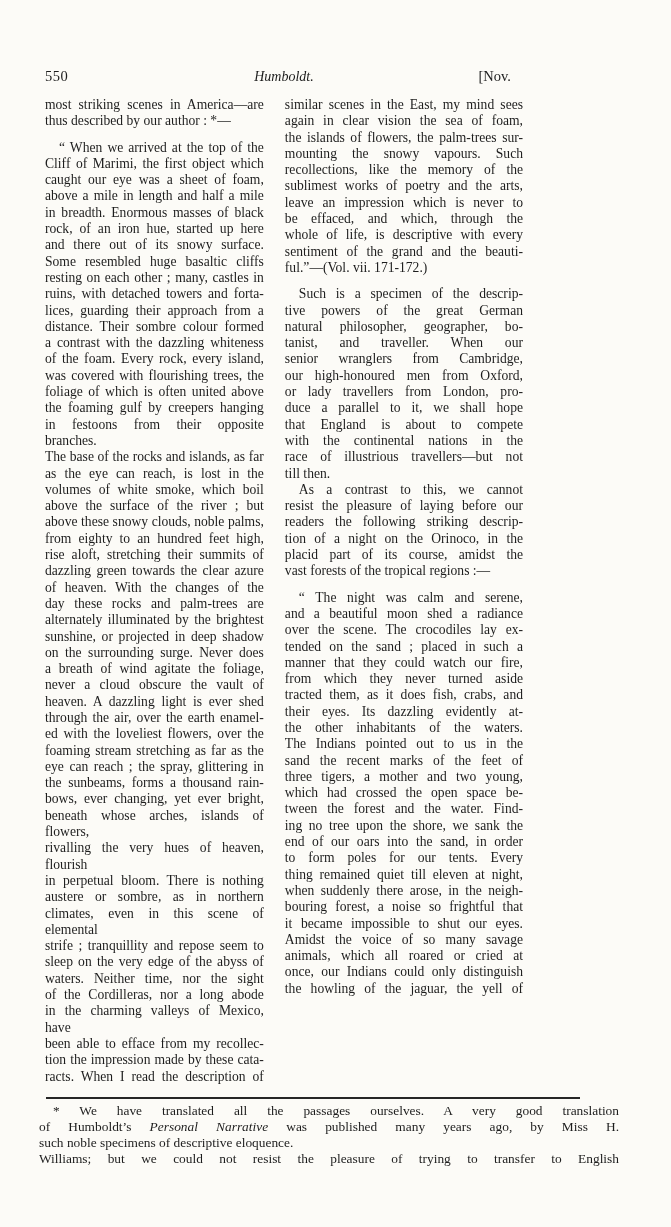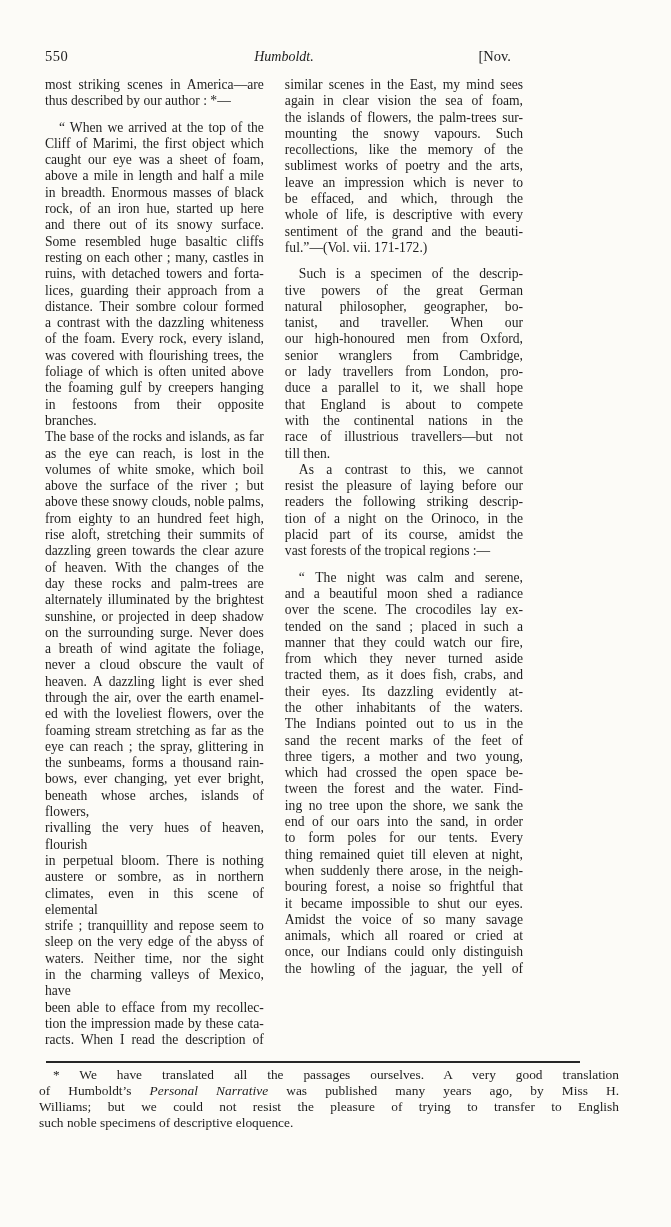--- a/index.html
+++ b/index.html
@@ -11,21 +11,21 @@
     width: 671px;
     height: 1227px;
     overflow: hidden;
     font-family: "Liberation Serif", serif;
     color: #1d1d1d;
   }
   .page {
     box-sizing: border-box;
     width: 564px;
     height: 1227px;
-    padding: 48px 41px 0 45px;
+    padding: 68px 41px 0 45px;
   }
   .header {
     position: relative;
     height: 17px;
     margin-bottom: 12px;
     font-size: 14.5px;
     line-height: 17px;
   }
   .header .pagenum {
     position: absolute;
@@ -137,20 +137,21 @@
         <div class="line">the sunbeams, forms a thousand rain-</div>
         <div class="line">bows, ever changing, yet ever bright,</div>
         <div class="line">beneath whose arches, islands of flowers,</div>
         <div class="line">rivalling the very hues of heaven, flourish</div>
         <div class="line">in perpetual bloom. There is nothing</div>
         <div class="line">austere or sombre, as in northern</div>
         <div class="line">climates, even in this scene of elemental</div>
         <div class="line">strife ; tranquillity and repose seem to</div>
         <div class="line">sleep on the very edge of the abyss of</div>
         <div class="line">waters. Neither time, nor the sight</div>
+        <div class="line">of the Cordilleras, nor a long abode</div>
         <div class="line">in the charming valleys of Mexico, have</div>
         <div class="line">been able to efface from my recollec-</div>
         <div class="line">tion the impression made by these cata-</div>
         <div class="line">racts. When I read the description of</div>
       </div>
     <div class="col col-right">
         <div class="line">similar scenes in the East, my mind sees</div>
         <div class="line">again in clear vision the sea of foam,</div>
         <div class="line">the islands of flowers, the palm-trees sur-</div>
         <div class="line">mounting the snowy vapours. Such</div>
@@ -158,22 +159,22 @@
         <div class="line">sublimest works of poetry and the arts,</div>
         <div class="line">leave an impression which is never to</div>
         <div class="line">be effaced, and which, through the</div>
         <div class="line">whole of life, is descriptive with every</div>
         <div class="line">sentiment of the grand and the beauti-</div>
         <div class="line last">ful.”—(Vol. vii. 171-172.)</div>
         <div class="line indent gap">Such is a specimen of the descrip-</div>
         <div class="line">tive powers of the great German</div>
         <div class="line">natural philosopher, geographer, bo-</div>
         <div class="line">tanist, and traveller. When our</div>
+        <div class="line">senior wranglers from Cambridge,</div>
         <div class="line">our high-honoured men from Oxford,</div>
-        <div class="line">senior wranglers from Cambridge,</div>
         <div class="line">or lady travellers from London, pro-</div>
         <div class="line">duce a parallel to it, we shall hope</div>
         <div class="line">that England is about to compete</div>
         <div class="line">with the continental nations in the</div>
         <div class="line">race of illustrious travellers—but not</div>
         <div class="line last">till then.</div>
         <div class="line indent">As a contrast to this, we cannot</div>
         <div class="line">resist the pleasure of laying before our</div>
         <div class="line">readers the following striking descrip-</div>
         <div class="line">tion of a night on the Orinoco, in the</div>
@@ -205,17 +206,17 @@
         <div class="line">once, our Indians could only distinguish</div>
         <div class="line">the howling of the jaguar, the yell of</div>
       </div>
   </div>
 
   <div class="footnote-rule"></div>
 
   <div class="footnote">
       <div class="line indent">* We have translated all the passages ourselves. A very good translation</div>
       <div class="line"><span class="">of Humboldt’s </span><span class="it">Personal Narrative</span><span class=""> was published many years ago, by Miss H.</span></div>
+      <div class="line last">such noble specimens of descriptive eloquence.</div>
       <div class="line">Williams; but we could not resist the pleasure of trying to transfer to English</div>
-      <div class="line last">such noble specimens of descriptive eloquence.</div>
     </div>
 
 </div>
 
 </body></html>

